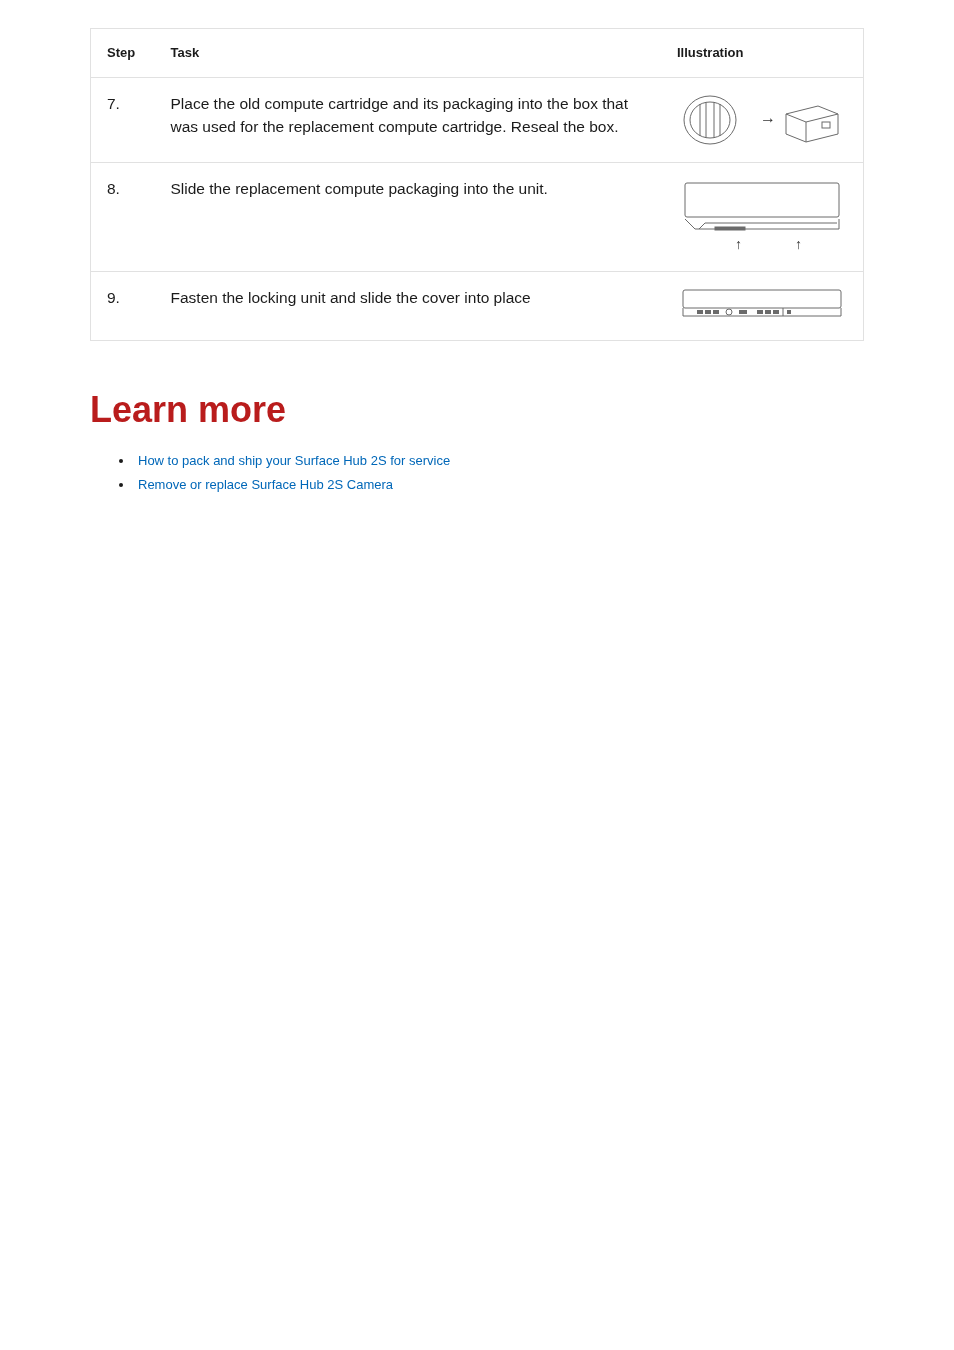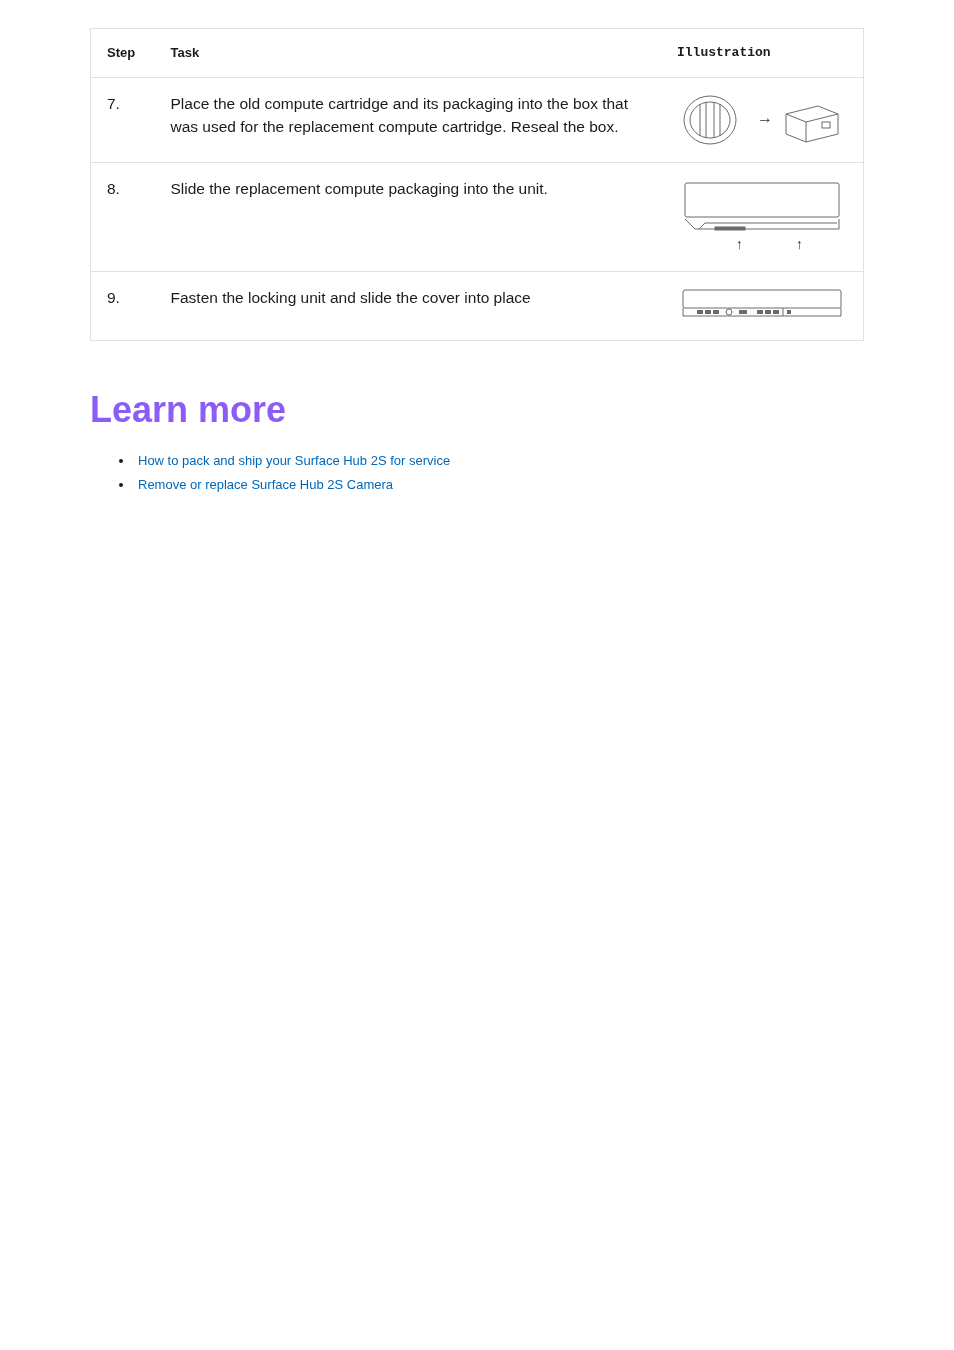--- a/index.html
+++ b/index.html
@@ -22,28 +22,28 @@
     text-align: left;
     vertical-align: top;
     padding: 14px 16px;
     border-bottom: 1px solid #e1e1e1;
   }
   th {
     font-weight: 600;
     font-size: 13px;
   }
   td.step-col, th.step-col { width: 64px; }
-  td.illus-col, th.illus-col { width: 200px; font-family: Liberation Mono, monospace; }
+  td.illus-col, th.illus-col { width: 200px; }
   .illus { display:flex; align-items:center; justify-content:center; }
   h2.learn-more {
     margin-top: 48px;
     margin-bottom: 18px;
     font-size: 36px;
     font-weight: 600;
-    color: #8b5cf6;
+    color: #b91c1c;
   }
   ul.links {
     padding-left: 44px;
     margin: 0;
     font-size: 13px;
     line-height: 1.85;
   }
   ul.links li { padding-left: 4px; }
   ul.links a {
     color: #0067b8;

